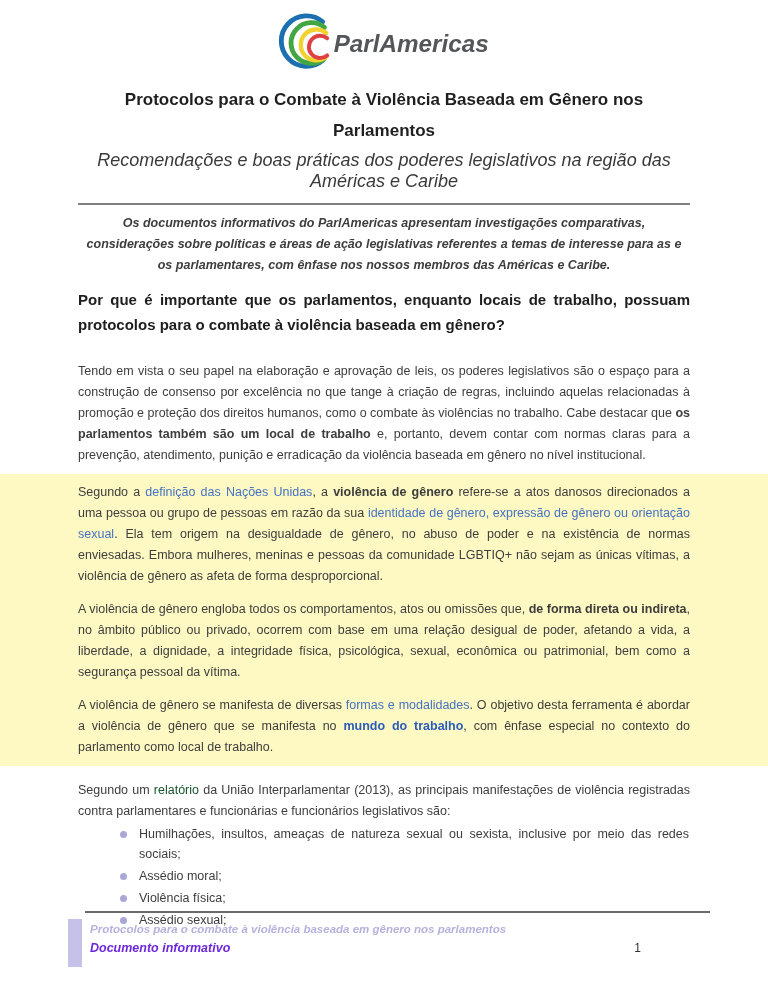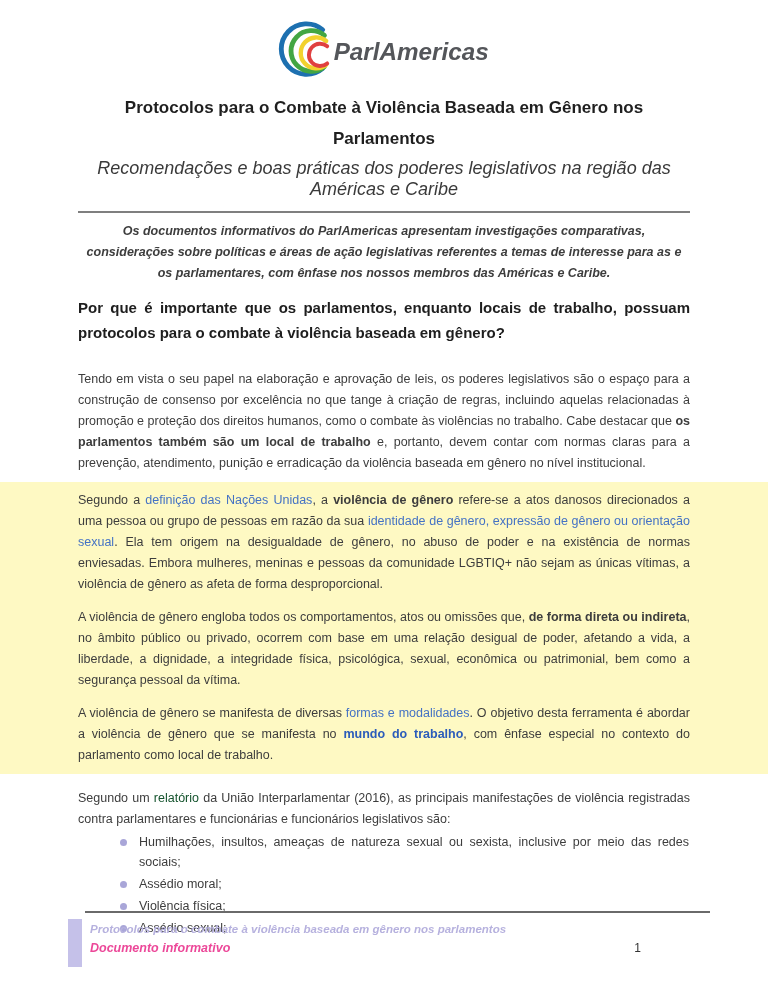--- a/index.html
+++ b/index.html
@@ -2,21 +2,21 @@
 <html><head>
 <meta charset="utf-8">
 <style>
   html,body{margin:0;padding:0;}
   body{
     width:768px;height:996px;background:#ffffff;
     font-family:"Liberation Sans",sans-serif;color:#3d3d3d;
     position:relative;overflow:hidden;
   }
   .content{padding:0 78px;}
-  .logo-wrap{display:flex;justify-content:center;padding-top:20px;}
+  .logo-wrap{display:flex;justify-content:center;padding-top:12px;}
   .logo-wrap svg text{
     font-family:"Liberation Sans",sans-serif;font-weight:bold;font-style:italic;
   }
   .page-title{
     margin-top:10px;font-size:17px;font-weight:bold;line-height:31px;
     text-align:center;color:#1f1f1f;
   }
   .page-subtitle{
     margin-top:4px;font-size:18px;font-style:italic;text-align:center;color:#3a3a3a;
   }
@@ -46,21 +46,21 @@
   }
   ul.bullet-list .dot{
     position:absolute;left:2px;top:7px;width:7px;height:7px;border-radius:50%;
   }
   .footer{position:absolute;left:0;right:0;top:911px;}
   .footer .footer-rule{border:none;border-top:2px solid #6a6a6a;margin:0 58px 0 85px;}
   .footer-row{position:relative;margin-top:4px;min-height:52px;}
   .footer-bar{position:absolute;left:68px;top:2px;width:14px;height:48px;}
   .footer-texts{margin-left:90px;padding-top:4px;}
   .footer-doc-title{font-size:11.5px;font-weight:bold;font-style:italic;line-height:16px;}
-  .footer-doc-type{font-size:12.5px;font-weight:bold;font-style:italic;color:#ec4899;margin-top:4px;}
+  .footer-doc-type{font-size:12.5px;font-weight:bold;font-style:italic;color:#6d28d9;margin-top:4px;}
   .page-number{position:absolute;right:127px;top:24px;font-size:12px;color:#333333;}
 </style>
 </head>
 <body>
 
 <div class="logo-wrap">
   <svg width="232" height="62" viewBox="0 0 232 64">
     <path d="M 52.7 10.1 A 26 26 0 1 0 52.7 49.9" fill="none" stroke-width="5" stroke-linecap="round" stroke="#1d70b0"></path>
     <path d="M 54.5 15.9 A 21 21 0 1 0 54.5 48.1" fill="none" stroke-width="5" stroke-linecap="round" stroke="#43a643"></path>
     <path d="M 56.3 21.7 A 16 16 0 1 0 56.3 46.3" fill="none" stroke-width="4.5" stroke-linecap="round" stroke="#f2d22e"></path>
@@ -78,21 +78,21 @@
   <div class="para"><span class="seg seg-normal">Tendo em vista o seu papel na elaboração e aprovação de leis, os poderes legislativos são o espaço para a construção de consenso por excelência no que tange à criação de regras, incluindo aquelas relacionadas à promoção e proteção dos direitos humanos, como o combate às violências no trabalho. Cabe destacar que </span><span class="seg seg-bold">os parlamentos também são um local de trabalho</span><span class="seg seg-normal"> e, portanto, devem contar com normas claras para a prevenção, atendimento, punição e erradicação da violência baseada em gênero no nível institucional.</span></div>
 </div>
 
 <div class="highlight-box" style="background: #fef9c3;">
   <div class="para"><span class="seg seg-normal">Segundo a </span><span class="seg seg-link" style="color: rgb(68, 114, 196);">definição das Nações Unidas</span><span class="seg seg-normal">, a </span><span class="seg seg-bold">violência de gênero</span><span class="seg seg-normal"> refere-se a atos danosos direcionados a uma pessoa ou grupo de pessoas em razão da sua </span><span class="seg seg-link" style="color: rgb(68, 114, 196);">identidade de gênero, expressão de gênero ou orientação sexual</span><span class="seg seg-normal">. Ela tem origem na desigualdade de gênero, no abuso de poder e na existência de normas enviesadas. Embora mulheres, meninas e pessoas da comunidade LGBTIQ+ não sejam as únicas vítimas, a violência de gênero as afeta de forma desproporcional.</span></div>
   <div class="para"><span class="seg seg-normal">A violência de gênero engloba todos os comportamentos, atos ou omissões que, </span><span class="seg seg-bold">de forma direta ou indireta</span><span class="seg seg-normal">, no âmbito público ou privado, ocorrem com base em uma relação desigual de poder, afetando a vida, a liberdade, a dignidade, a integridade física, psicológica, sexual, econômica ou patrimonial, bem como a segurança pessoal da vítima.</span></div>
   <div class="para"><span class="seg seg-normal">A violência de gênero se manifesta de diversas </span><span class="seg seg-link" style="color: rgb(68, 114, 196);">formas e modalidades</span><span class="seg seg-normal">. O objetivo desta ferramenta é abordar a violência de gênero que se manifesta no </span><span class="seg seg-linkbold" style="color: rgb(43, 92, 186);">mundo do trabalho</span><span class="seg seg-normal">, com ênfase especial no contexto do parlamento como local de trabalho.</span></div>
 </div>
 
 <div class="content">
-  <div class="para after-highlight"><span class="seg seg-normal">Segundo um </span><span class="seg seg-link" style="color: #14532d;">relatório</span><span class="seg seg-normal"> da União Interparlamentar (2016), as principais manifestações de violência registradas contra parlamentares e funcionárias e funcionários legislativos são:</span></div>
+  <div class="para after-highlight"><span class="seg seg-normal">Segundo um </span><span class="seg seg-link" style="color: #14532d;">relatório</span><span class="seg seg-normal"> da União Interparlamentar (2013), as principais manifestações de violência registradas contra parlamentares e funcionárias e funcionários legislativos são:</span></div>
   <ul class="bullet-list">
     <li>
       <span class="dot" style="background: rgb(169, 166, 216);"></span>
       <span>Humilhações, insultos, ameaças de natureza sexual ou sexista, inclusive por meio das redes sociais;</span>
     </li>
     <li>
       <span class="dot" style="background: rgb(169, 166, 216);"></span>
       <span>Assédio moral;</span>
     </li>
     <li>

